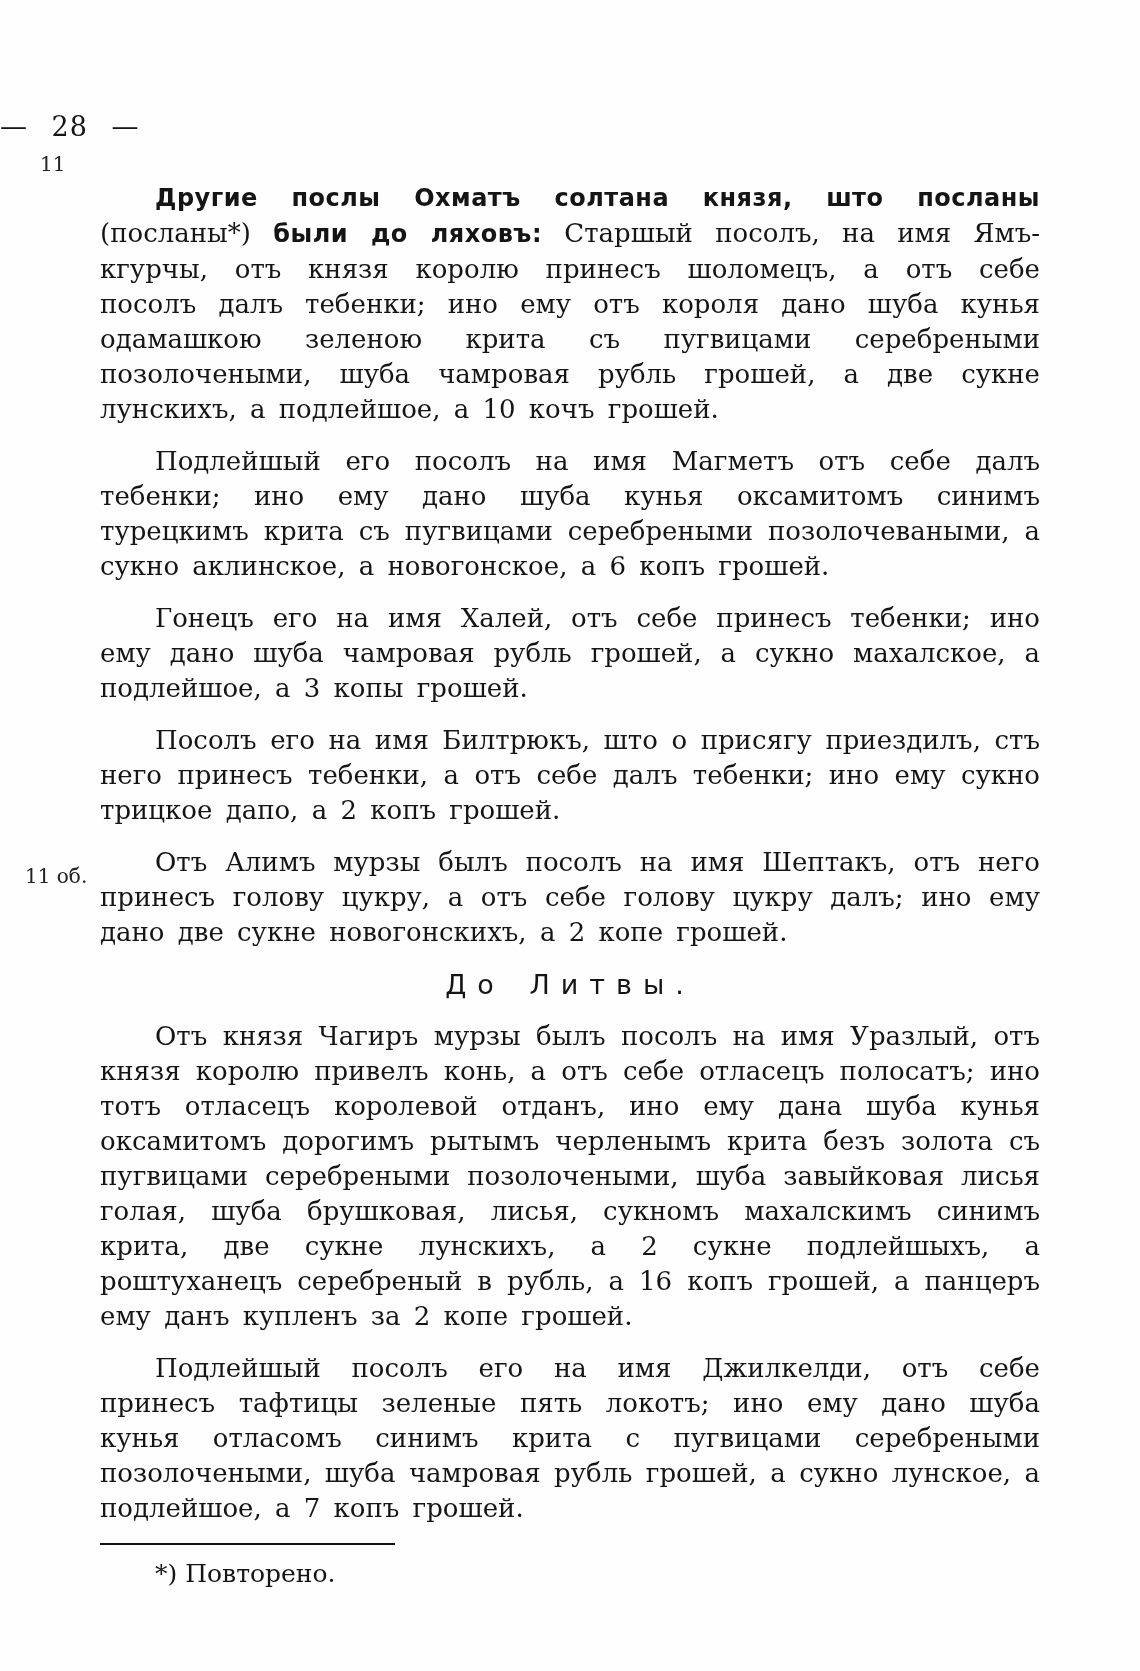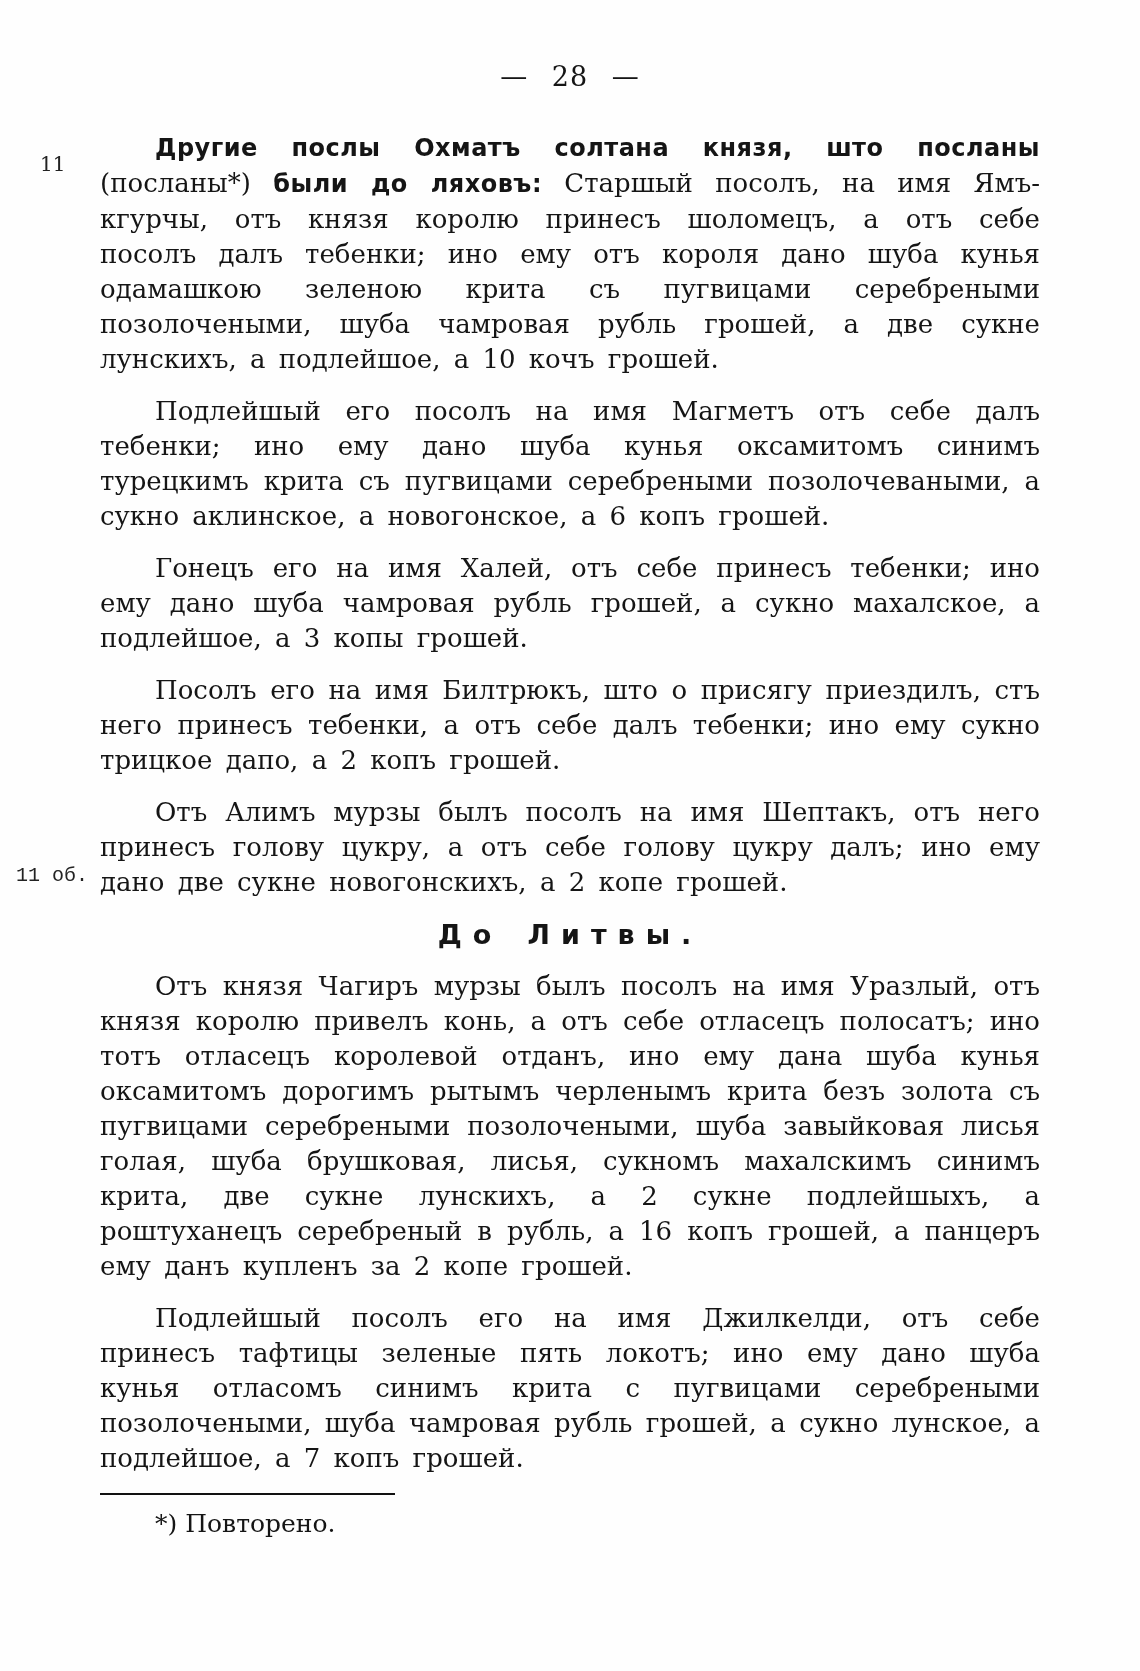--- a/index.html
+++ b/index.html
@@ -6,22 +6,22 @@
   body {
     width: 1140px;
     height: 1671px;
     background: #fefefe;
     color: #151515;
     font-family: "DejaVu Serif", "Liberation Serif", serif;
     position: relative;
     overflow: hidden;
   }
   .page-number {
-    text-align: center;
-    padding-top: 61px;
+    text-align: left;
+    padding-top: 111px;
     font-size: 27px;
     letter-spacing: 1px;
     word-spacing: 14px;
   }
   .text-block {
     margin: 38px 100px 0 100px;
     width: 940px;
     font-size: 26px;
     line-height: 35px;
     text-align: justify;
@@ -33,33 +33,33 @@
   }
   .lead-bold {
     font-family: "DejaVu Sans", "Liberation Sans", sans-serif;
     font-weight: bold;
     font-size: 24px;
     letter-spacing: 0.5px;
   }
   .section-heading {
     text-align: center;
     font-family: "DejaVu Sans", "Liberation Sans", sans-serif;
-    font-weight: bold;
+    font-weight: normal;
     font-size: 27px;
     letter-spacing: 11px;
     margin: 26px 0 28px 0;
     text-indent: 0 !important;
   }
   .margin-note {
     position: absolute;
     font-size: 20px;
     color: #222;
   }
   #margin-note-1 { left: 40px; top: 152px; }
-  #margin-note-2 { left: 16px; top: 864px; font-family: Liberation Mono, monospace; }
+  #margin-note-2 { left: 25px; top: 864px; }
   .footnote-rule {
     border: 0;
     border-top: 2px solid #111;
     width: 295px;
     margin: 12px 0 14px 100px;
   }
   .footnote {
     margin: 4px 100px;
     font-size: 25px;
     text-indent: 55px;

